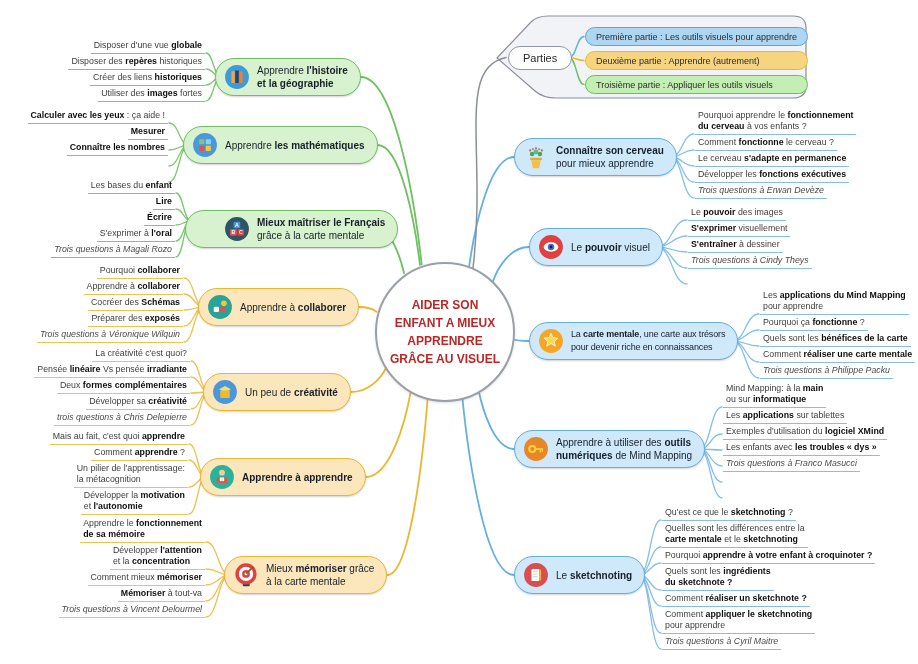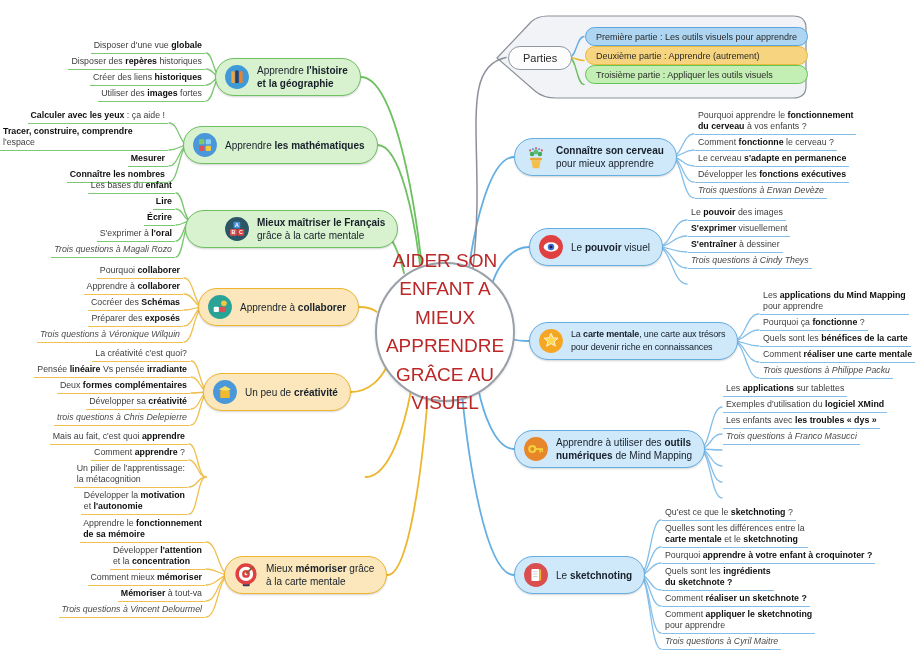--- a/index.html
+++ b/index.html
@@ -7,21 +7,21 @@
   body{width:918px;height:664px;position:relative;overflow:hidden;
        font-family:"Liberation Sans",sans-serif;-webkit-font-smoothing:antialiased;}
   #canvas{position:absolute;inset:0;}
   #wires{position:absolute;inset:0;z-index:0;}
   .node{z-index:1;}
 
   
   #center{position:absolute;left:375px;top:262px;width:136px;height:136px;border-radius:50%;
           background:#fff;border:2px solid #9aa0a8;display:flex;align-items:center;justify-content:center;
           text-align:center;z-index:2;box-shadow:0 1px 3px rgba(0,0,0,.12);}
-  #center .t{font-size:19px;font-weight:normal;line-height:1.5;white-space:pre-line;}
+  #center .t{font-size:12px;font-weight:bold;line-height:1.5;white-space:pre-line;}
 
   
   .bubble{position:absolute;display:flex;align-items:center;gap:7px;padding:5px 12px 5px 8px;
           border-radius:22px;border:1.6px solid;box-shadow:0 1px 2px rgba(0,0,0,.18);}
   .bubble .label{font-size:10px;line-height:13px;color:#17202a;white-space:pre;}
   .bubble.compact .label{font-size:9px;letter-spacing:-.15px;}
   .bubble .label .b{font-weight:bold;}
   .bubble.green{background:#d8f1cf;border-color:#6ec161;}
   .bubble.orange{background:#fbe7bb;border-color:#edb62e;}
   .bubble.blue{background:#cfe8fa;border-color:#64aee2;}
@@ -36,21 +36,21 @@
          padding:0 3px 2px 3px;margin-bottom:2px;border-bottom:1.4px solid;}
   .child .b{font-weight:bold;color:#0f0f0f;}
   .child.it{font-style:italic;color:#4a4a4a;}
   .children.green .child{border-color:#7cc873;}
   .children.orange .child{border-color:#f0c050;}
   .children.blue .child{border-color:#85bfe9;}
 
   
   #parties-node{position:absolute;left:508px;top:46px;padding:5px 14px;background:#fdfdfe;
                 border:1.4px solid #8f97a3;border-radius:13px;font-size:11px;color:#2a2a2a;}
-  #parties-items{position:absolute;left:585px;top:27px;display:flex;flex-direction:column;}
+  #parties-items{position:absolute;left:585px;top:27px;display:flex;flex-direction:column;gap:5px;}
   .pill{font-size:9px;color:#2a2a2a;padding:3.5px 10px;border-radius:10px;border:1.3px solid;white-space:nowrap;}
   .pill.blue{background:#aed6f2;border-color:#58a6dd;}
   .pill.orange{background:#f7d580;border-color:#e8b93e;}
   .pill.green{background:#c4efb4;border-color:#62c556;}
 </style>
 </head>
 <body>
 
 <div id="canvas">
   <svg id="wires" width="918" height="664" viewBox="0 0 918 664">
@@ -170,21 +170,20 @@
           <rect x="6.6" y="6.6" width="4.8" height="4.8" rx="0.8" fill="#7ec96b"></rect>
           <rect x="12.7" y="6.6" width="4.8" height="4.8" rx="0.8" fill="#8ed0f5"></rect>
           <rect x="6.6" y="12.7" width="4.8" height="4.8" rx="0.8" fill="#e05252"></rect>
           <rect x="12.7" y="12.7" width="4.8" height="4.8" rx="0.8" fill="#f0c93f"></rect>
         </svg>
       </span>
       <div class="label"><div><span>Apprendre </span><span class="b">les mathématiques</span></div></div>
     </div>
     <div class="children node left green" style="top: 110px; right: 750px;">
       <div class="child"><span class="b">Calculer avec les yeux</span><span> : ça aide !</span></div>
-      <div class="child"><span class="b">Tracer, construire, comprendre</span><span> l'espace</span></div>
       <div class="child"><span class="b">Mesurer</span></div>
       <div class="child"><span class="b">Connaître les nombres</span></div>
     </div>
     <div class="bubble node green" style="left: 185px; top: 210px; padding-left: 38px;">
       <span class="icon">
         <svg viewBox="0 0 24 24">
           <circle cx="12" cy="12" r="11" fill="#2b5666"></circle>
           <rect x="8.8" y="5.2" width="6.2" height="6.2" rx="1" fill="#4a90d9"></rect>
           <text x="11.9" y="9.9" font-size="4.8" fill="#fff" text-anchor="middle" font-family="Liberation Sans,sans-serif" font-weight="bold">A</text>
           <rect x="5.6" y="12" width="6.2" height="6.2" rx="1" fill="#e05252"></rect>
@@ -229,20 +228,32 @@
         </svg>
       </span>
       <div class="label"><div><span>Un peu de </span><span class="b">créativité</span></div></div>
     </div>
     <div class="children node left orange" style="top: 348px; right: 728px;">
       <div class="child"><span>La créativité c'est quoi?</span></div>
       <div class="child"><span>Pensée </span><span class="b">linéaire</span><span> Vs pensée </span><span class="b">irradiante</span></div>
       <div class="child"><span>Deux </span><span class="b">formes complémentaires</span></div>
       <div class="child"><span>Développer sa </span><span class="b">créativité</span></div>
       <div class="child it"><span>trois questions à Chris Delepierre</span></div>
+    </div>
+    <div class="bubble node orange" style="left: 200px; top: 458px;">
+      <span class="icon">
+        <svg viewBox="0 0 24 24">
+          <circle cx="12" cy="12" r="11" fill="#2bb39a"></circle>
+          <circle cx="12" cy="8" r="2.7" fill="#f7c9a0"></circle>
+          <path d="M7.2,17.5 v-4 q0,-1.4 1.4,-1.4 h6.8 q1.4,0 1.4,1.4 v4 Z" fill="#e05252"></path>
+          <rect x="10" y="12.4" width="4" height="3.4" fill="#fff"></rect>
+          <line x1="12" y1="12.4" x2="12" y2="15.8" stroke="#bbb" stroke-width="0.6"></line>
+        </svg>
+      </span>
+      <div class="label"><div><span class="b">Apprendre à apprendre</span></div></div>
     </div>
     <div class="children node left orange" style="top: 431px; right: 730px;">
       <div class="child"><span>Mais au fait, c'est quoi </span><span class="b">apprendre</span></div>
       <div class="child"><span>Comment </span><span class="b">apprendre</span><span> ?</span></div>
       <div class="child"><span>Un pilier de l'apprentissage:
 la métacognition</span></div>
       <div class="child"><span>Développer la </span><span class="b">motivation</span><span>
 et </span><span class="b">l'autonomie</span></div>
     </div>
     <div class="bubble node orange" style="left: 224px; top: 556px;">
@@ -331,20 +342,22 @@
           <circle cx="12" cy="12" r="11" fill="#e8872a"></circle>
           <circle cx="8.6" cy="12" r="2.8" fill="none" stroke="#f5d03c" stroke-width="2"></circle>
           <rect x="11.2" y="11.2" width="7.2" height="1.7" fill="#f5d03c"></rect>
           <rect x="15.2" y="12.6" width="1.5" height="2.6" fill="#f5d03c"></rect>
           <rect x="17.2" y="12.6" width="1.3" height="2.1" fill="#f5d03c"></rect>
         </svg>
       </span>
       <div class="label"><div><span>Apprendre à utiliser des </span><span class="b">outils</span></div><div><span class="b">numériques</span><span> de Mind Mapping</span></div></div>
     </div>
     <div class="children node right blue" style="top: 383px; left: 723px;">
+      <div class="child"><span>Mind Mapping: à la </span><span class="b">main</span><span>
+ou sur </span><span class="b">informatique</span></div>
       <div class="child"><span>Les </span><span class="b">applications</span><span> sur tablettes</span></div>
       <div class="child"><span>Exemples d'utilisation du </span><span class="b">logiciel XMind</span></div>
       <div class="child"><span>Les enfants avec </span><span class="b">les troubles « dys »</span></div>
       <div class="child it"><span>Trois questions à Franco Masucci</span></div>
     </div>
     <div class="bubble node blue" style="left: 514px; top: 556px;">
       <span class="icon">
         <svg viewBox="0 0 24 24">
           <circle cx="12" cy="12" r="11" fill="#d94f4f"></circle>
           <rect x="7.8" y="6.4" width="7.2" height="11.2" rx="1" fill="#fff"></rect>

